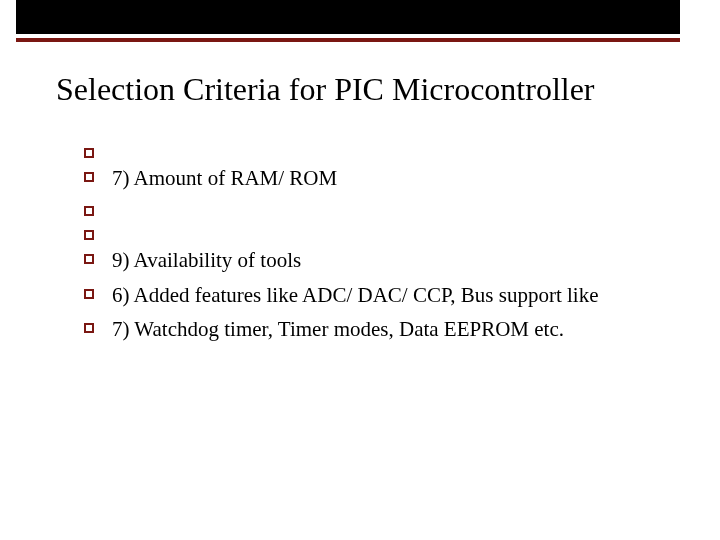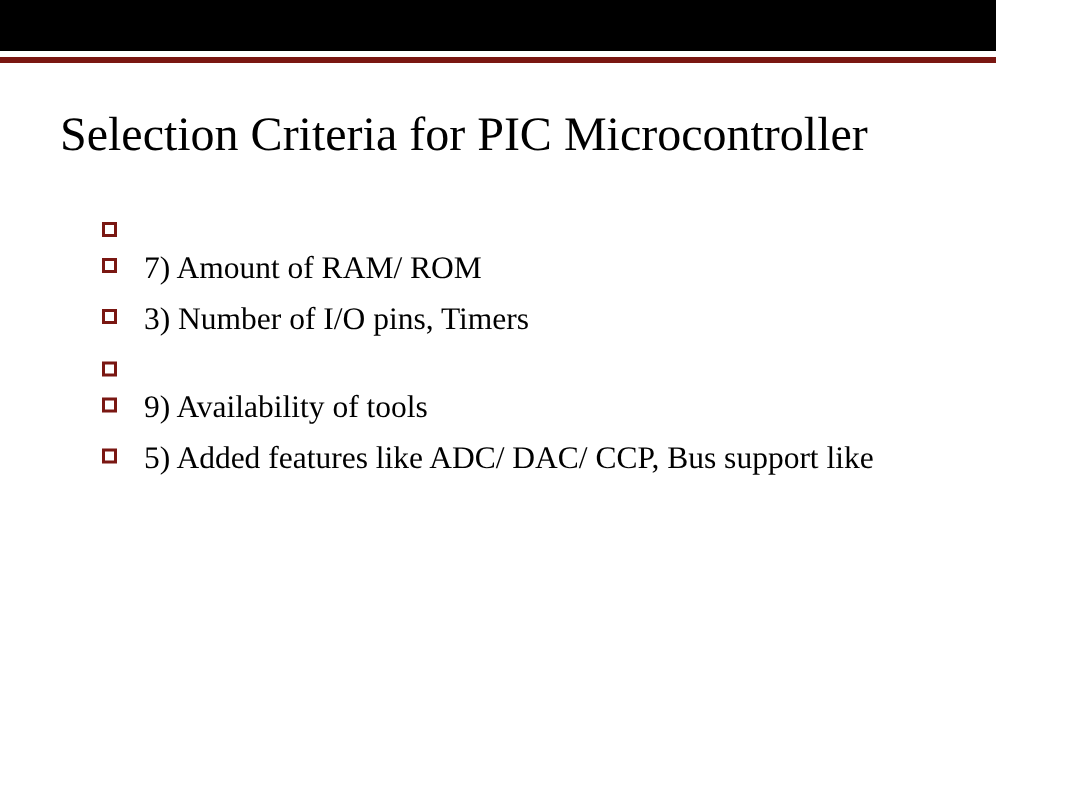--- a/index.html
+++ b/index.html
@@ -10,20 +10,21 @@
     background: #ffffff;
     font-family: "Times New Roman", Times, serif;
     color: #000;
     overflow: hidden;
   }
   .slide {
     position: relative;
     width: 664px;
     height: 540px;
     box-sizing: border-box;
+    margin-left: 16px;
   }
   .top-band {
     position: absolute;
     top: 0;
     left: 0;
     right: 0;
     height: 34px;
     background: #000000;
   }
   .top-rule {
@@ -86,34 +87,37 @@
       <div class="bullet"></div>
     </div>
 
     <div class="item">
       <div class="bullet"></div>
       <div class="text">7) Amount of RAM/ ROM</div>
     </div>
 
     <div class="item">
       <div class="bullet"></div>
-      <div class="text">3) Number of I/O pins, Timers</div>
     </div>
 
     <div class="item">
       <div class="bullet"></div>
     </div>
 
     <div class="item">
       <div class="bullet"></div>
       <div class="text">9) Availability of tools</div>
     </div>
 
     <div class="item">
       <div class="bullet"></div>
       <div class="text">
-        <span>5) Added features like ADC/ DAC/ CCP, Bus support like</span><br>
+        <span>6) Added features like ADC/ DAC/ CCP, Bus support like</span><br>
       </div>
     </div>
 
+    <div class="item">
+      <div class="bullet"></div>
+      <div class="text">7) Watchdog timer, Timer modes, Data EEPROM etc.</div>
+    </div>
 
   </div>
 </div>
 
 </body></html>

